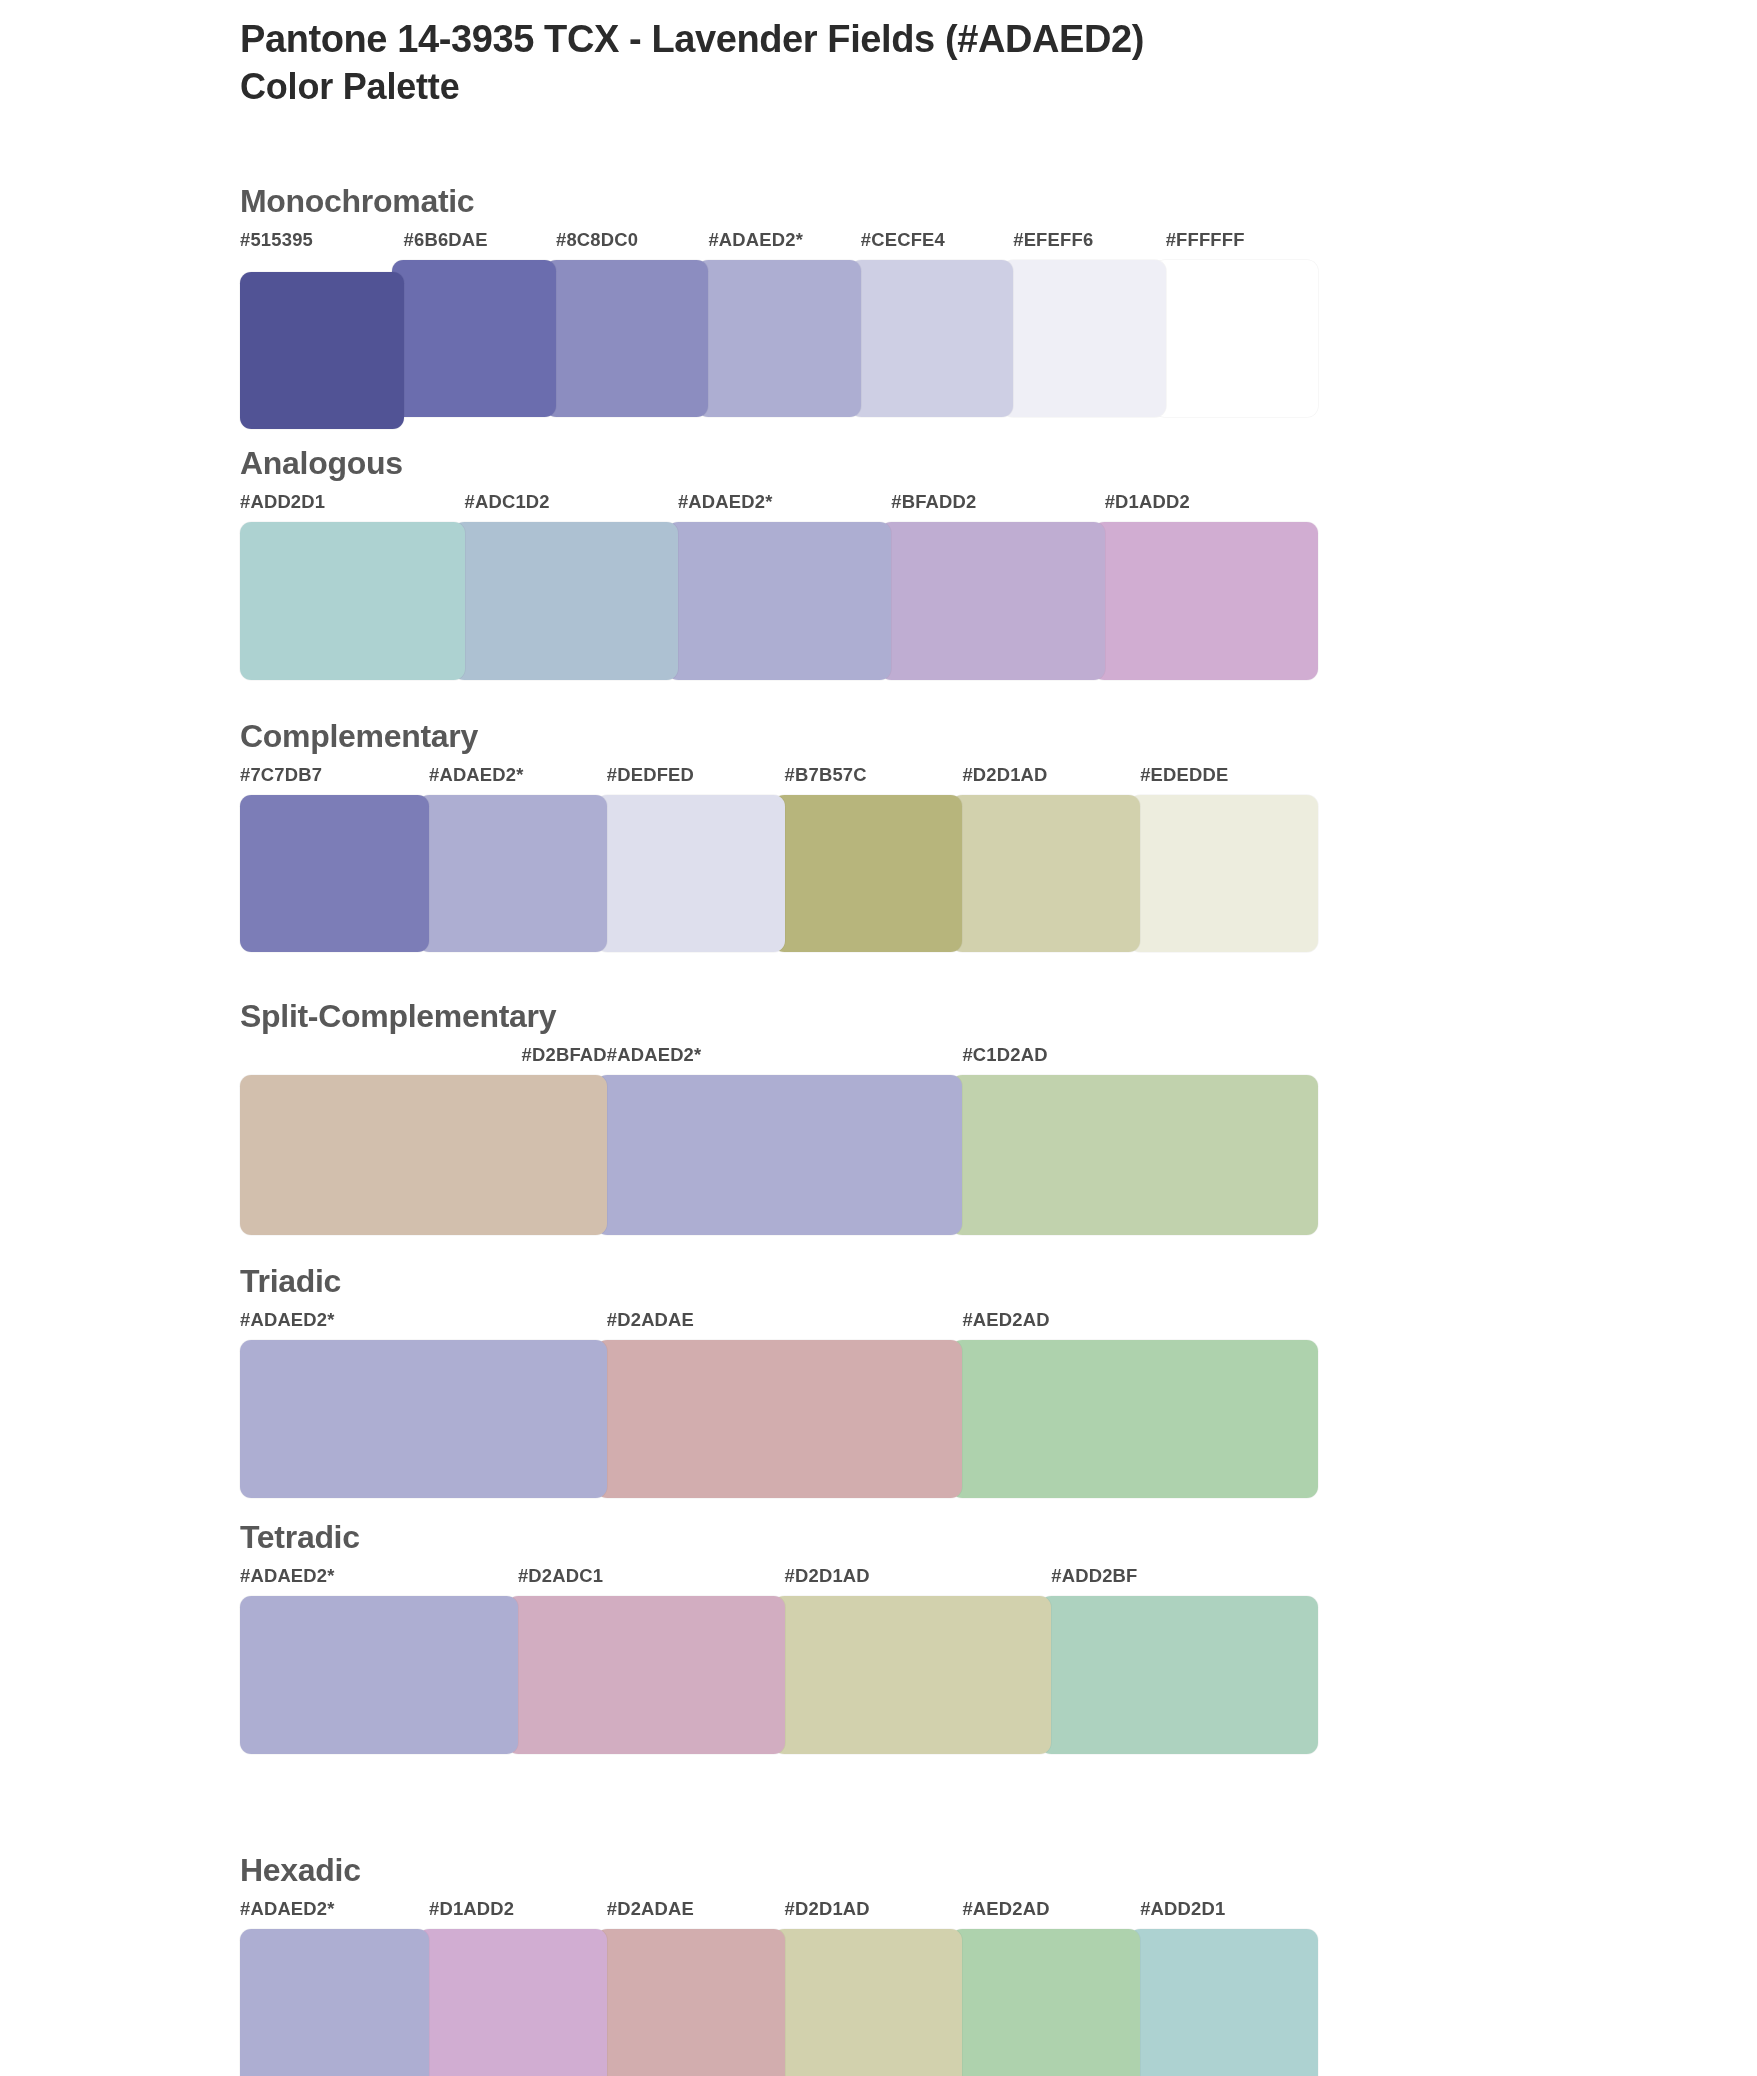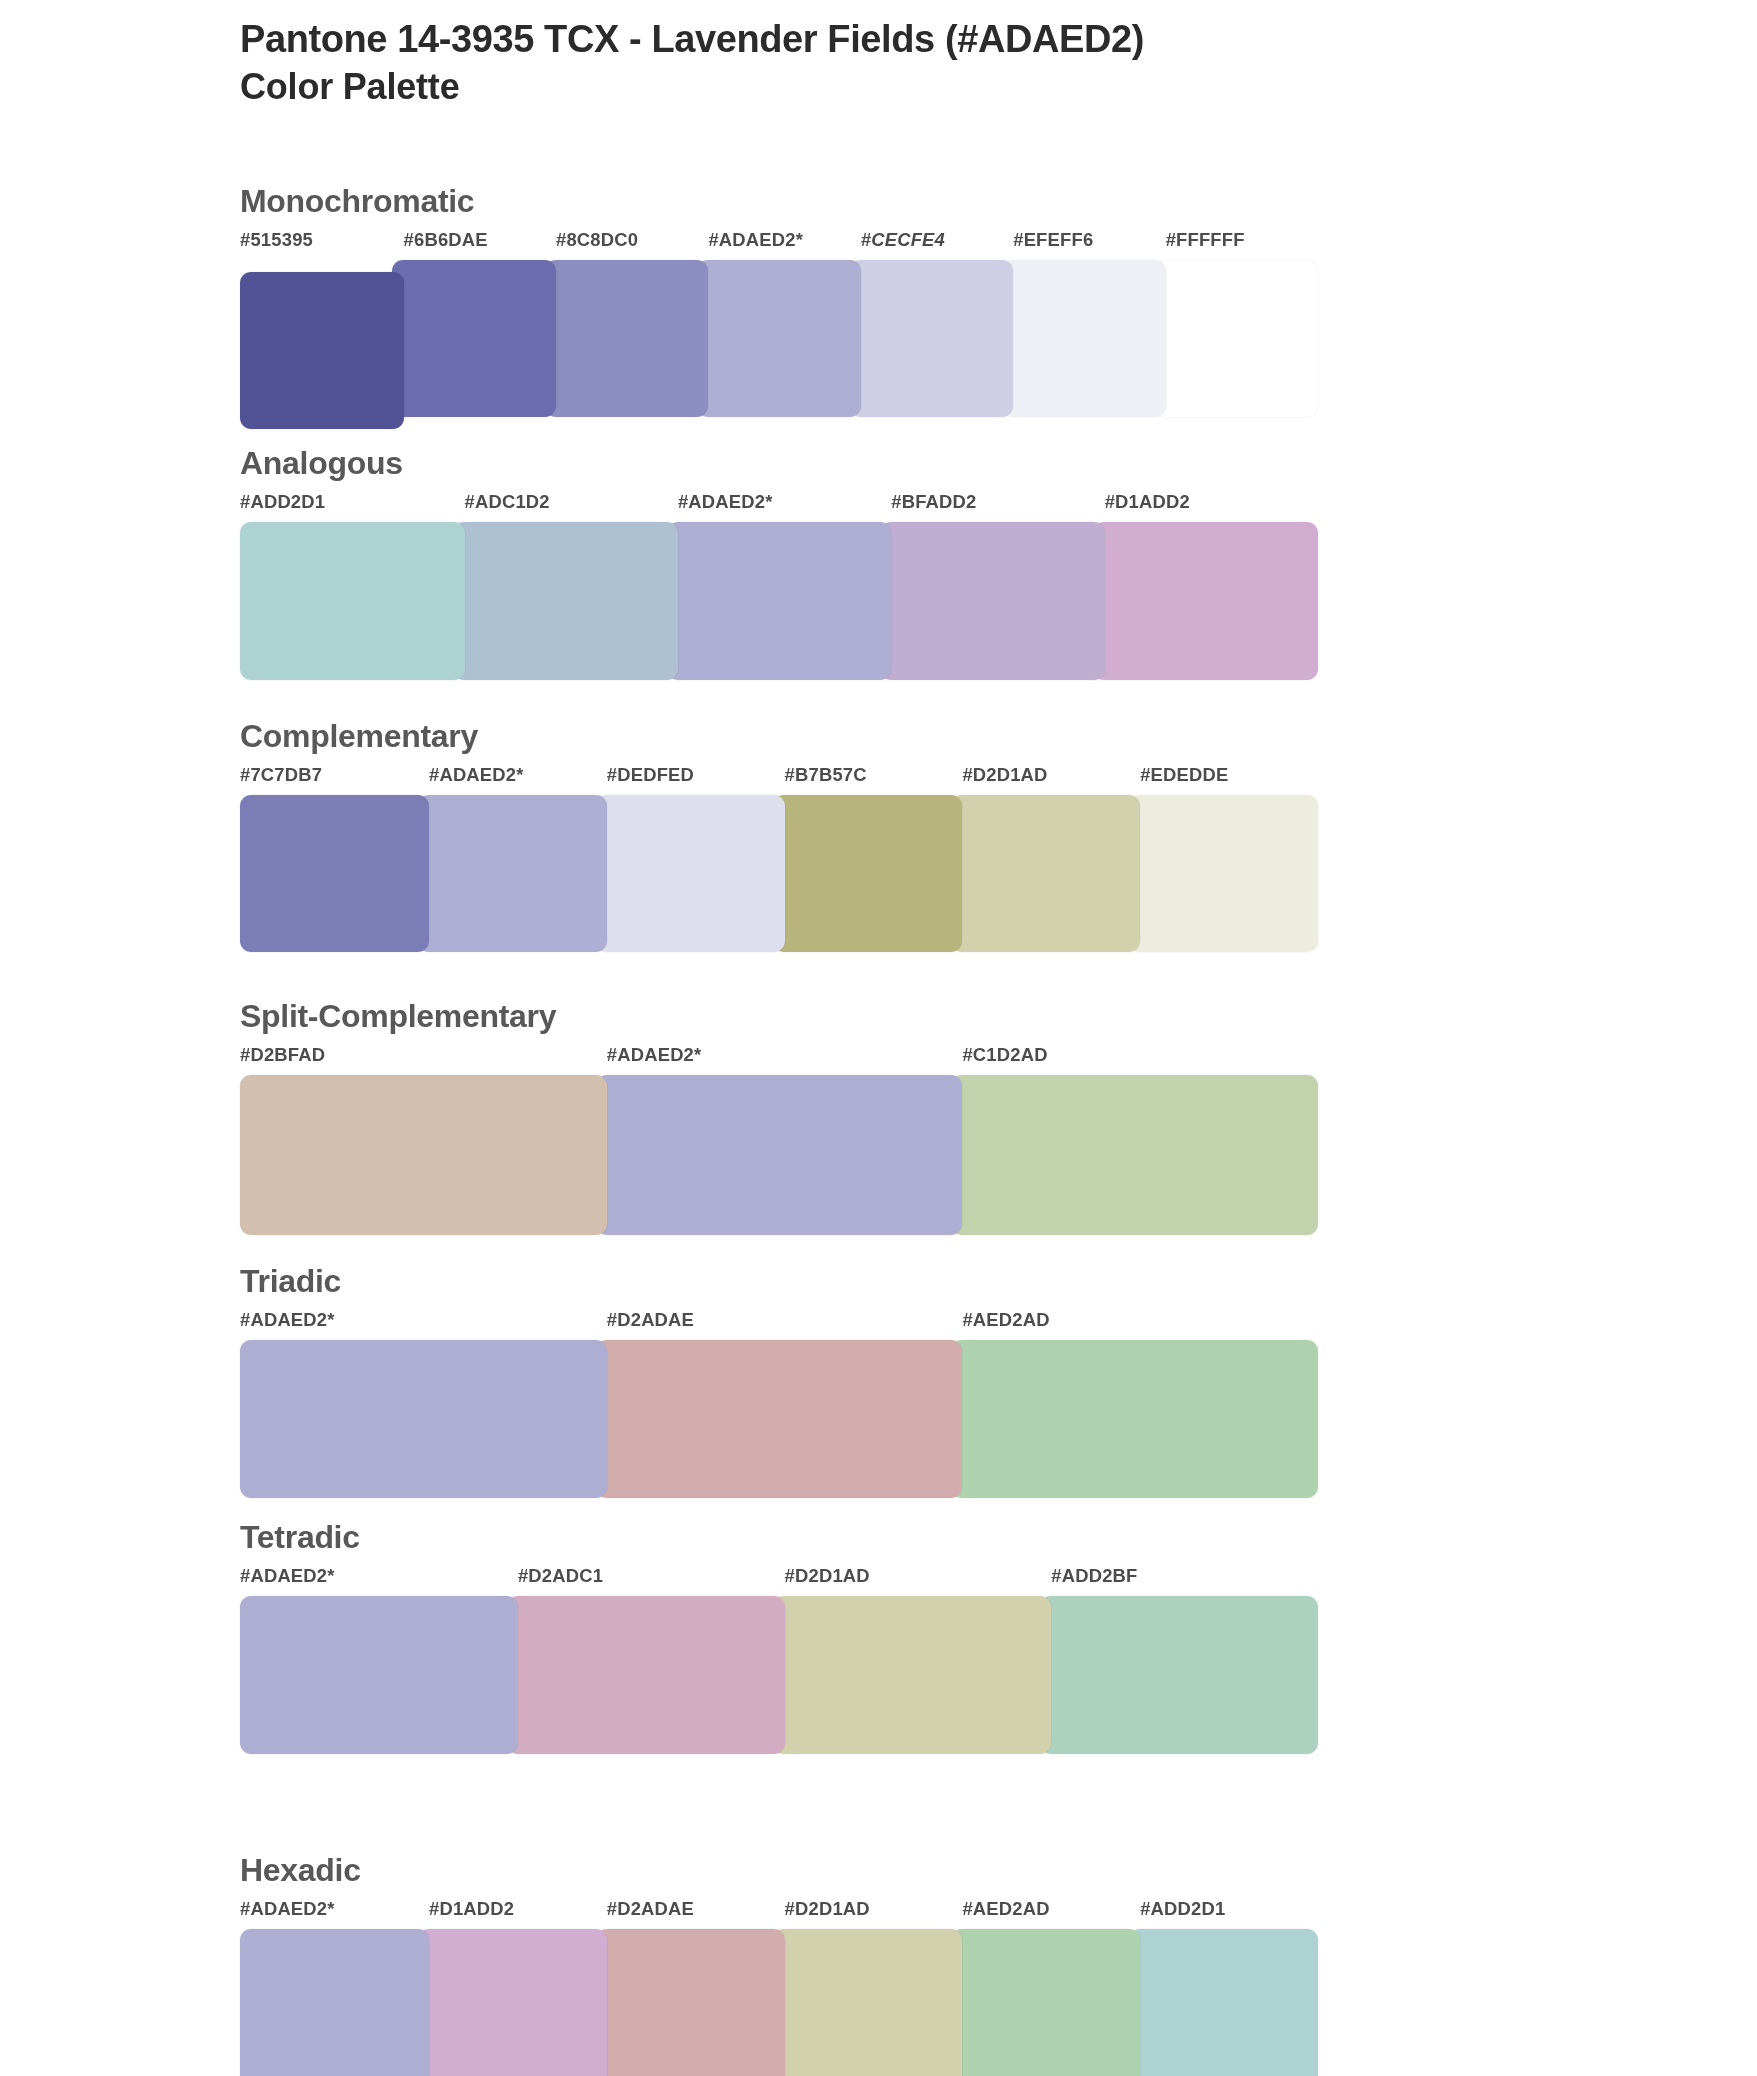--- a/index.html
+++ b/index.html
@@ -139,21 +139,21 @@
             <div class="swatch-chip" style="background: rgb(107, 109, 174);"></div>
           </div>
           <div class="swatch" style="z-index: 5;">
             <div class="swatch-label">#8C8DC0</div>
             <div class="swatch-chip" style="background: rgb(140, 141, 192);"></div>
           </div>
           <div class="swatch" style="z-index: 4;">
             <div class="swatch-label">#ADAED2*</div>
             <div class="swatch-chip" style="background: rgb(173, 174, 210);"></div>
           </div>
-          <div class="swatch" style="z-index: 3; font-style: italic;">
+          <div class="swatch" style="z-index: 3;">
             <div class="swatch-label">#CECFE4</div>
             <div class="swatch-chip" style="background: rgb(206, 207, 228);"></div>
           </div>
           <div class="swatch" style="z-index: 2;">
             <div class="swatch-label">#EFEFF6</div>
             <div class="swatch-chip" style="background: rgb(239, 239, 246);"></div>
           </div>
           <div class="swatch" style="z-index: 1;">
             <div class="swatch-label">#FFFFFF</div>
             <div class="swatch-chip" style="background: rgb(255, 255, 255);"></div>
@@ -210,21 +210,21 @@
           </div>
           <div class="swatch" style="z-index: 1;">
             <div class="swatch-label">#EDEDDE</div>
             <div class="swatch-chip" style="background: rgb(237, 237, 222);"></div>
           </div>
         </div>
       </div>
       <div class="section h-split" style="top: 1000px;">
         <div class="section-heading">Split-Complementary</div>
         <div class="swatch-row">
-          <div class="swatch" style="z-index: 3;">
+          <div class="swatch" style="z-index: 3; text-align: right;">
             <div class="swatch-label">#D2BFAD</div>
             <div class="swatch-chip" style="background: rgb(210, 191, 173);"></div>
           </div>
           <div class="swatch" style="z-index: 2;">
             <div class="swatch-label">#ADAED2*</div>
             <div class="swatch-chip" style="background: rgb(173, 174, 210);"></div>
           </div>
           <div class="swatch" style="z-index: 1;">
             <div class="swatch-label">#C1D2AD</div>
             <div class="swatch-chip" style="background: rgb(193, 210, 173);"></div>

